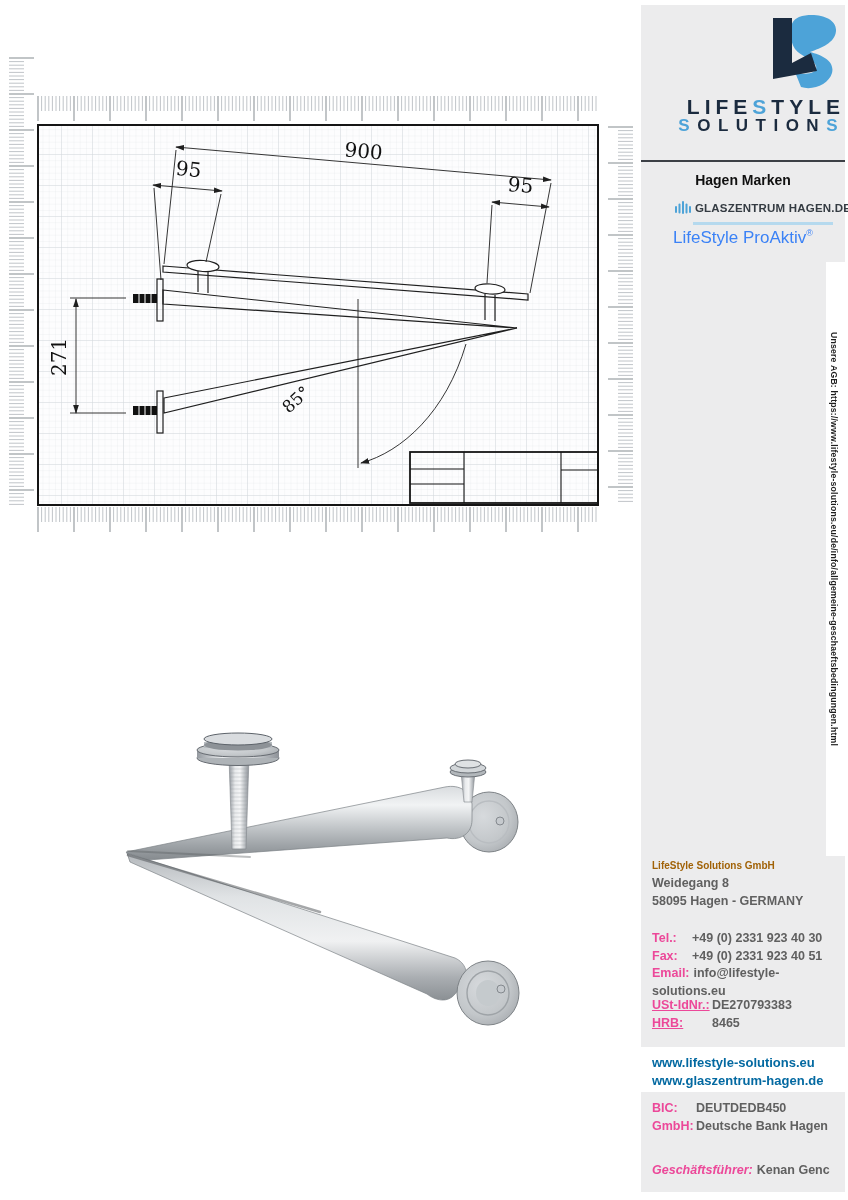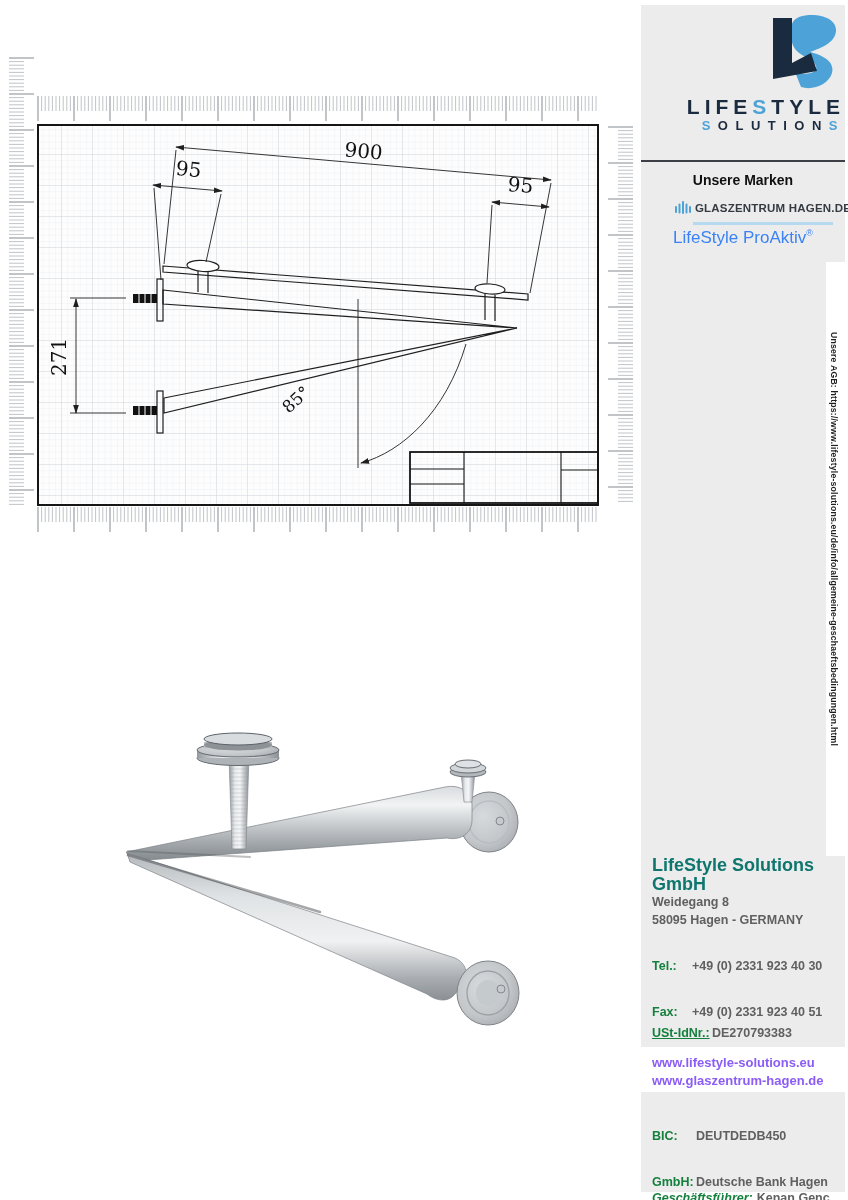--- a/index.html
+++ b/index.html
@@ -8,39 +8,39 @@
   .abs{position:absolute;}
 
   
   .gray-panel{left:641px;top:5px;width:204px;height:1187px;background:#ececed;}
   .agb-strip{left:826px;top:262px;width:22px;height:594px;background:#ffffff;}
   .web-band{left:641px;top:1047px;width:204px;height:45px;background:#ffffff;}
 
   .logo-block{left:641px;top:14px;width:204px;text-align:right;}
   .wordmark1{font-size:21px;font-weight:800;letter-spacing:5px;color:#1b2b3f;line-height:22px;margin-top:2px;}
   .wordmark1 .bluechar,.wordmark2 .bluechar{color:#4da3d8;}
-  .wordmark2{font-size:13px;font-weight:800;letter-spacing:7.5px;color:#1b2b3f;line-height:15px;}
+  .wordmark2{font-size:17px;font-weight:800;letter-spacing:7.5px;color:#1b2b3f;line-height:15px;}
   .sep-line{left:641px;top:160px;width:204px;height:2px;background:#3c4046;}
   .marken{left:641px;top:172px;width:204px;text-align:center;font-size:14px;font-weight:700;color:#101010;}
   .glasrow{left:641px;top:200px;width:244px;display:flex;justify-content:center;align-items:center;gap:3px;}
   .glasname{font-size:11.5px;font-weight:700;color:#343b42;letter-spacing:.2px;}
   .tagline-bar{left:693px;top:222px;width:140px;height:3px;background:#b5d9ee;}
   .proaktiv{left:641px;top:228px;width:204px;text-align:center;font-size:17px;color:#3b82f6;font-weight:400;}
   .proaktiv sup{font-size:9px;}
 
   .agb-vert{left:829px;top:332px;height:540px;writing-mode:vertical-rl;text-orientation:mixed;
             font-size:8.7px;font-weight:700;color:#1e1e1e;letter-spacing:.2px;white-space:nowrap;}
 
   .info{left:652px;width:192px;font-size:12.5px;font-weight:700;color:#606060;line-height:17.5px;}
-  .info .lbl{color:#15803d;display:inline-block;margin-top:28px;}
-  .co-name{font-size:18px;color:#0f766e;font-weight:700;line-height:19px;}
+  .info .lbl{color:#ec4899;display:inline-block;}
+  .co-name{font-size:10px;color:#a16207;font-weight:700;line-height:19px;}
   .lbl-w40{width:40px;}
   .lbl-w44{width:44px;}
   .lbl-w60{width:60px;text-decoration:underline;}
-  .weblinks{left:652px;top:1054px;font-size:13px;font-weight:700;color:#8b5cf6;line-height:18px;}
+  .weblinks{left:652px;top:1054px;font-size:13px;font-weight:700;color:#0369a1;line-height:18px;}
 
   
   .tech{left:2px;top:55px;}
   .photo{left:80px;top:690px;}
 </style>
 </head>
 <body>
 
 <div id="stage">
 
@@ -740,21 +740,21 @@
   <div class="abs logo-block">
     <svg width="96" height="76" viewBox="0 0 96 76">
       <path d="M50,3 C66,-2 88,3 87,17 C86,29 72,34 61,38 C73,41 86,47 83,59 C80,70 64,77 52,73 L46,58 C58,62 69,59 67,52 C65,45 52,43 46,35 C40,26 38,8 50,3 Z" fill="#4da3d8"></path>
       <path d="M24,4 H43 V49 L62,39 L68,57 L24,65 Z" fill="#1b2b3f"></path>
     </svg>
     <div class="wordmark1"><span>LIFE</span><span class="bluechar">S</span><span>TYLE</span></div>
     <div class="wordmark2"><span class="bluechar">S</span><span>OLUTION</span><span class="bluechar">S</span></div>
   </div>
 
   <div class="abs sep-line"></div>
-  <div class="abs marken">Unsere Marken</div>
+  <div class="abs marken">Hagen Marken</div>
 
   <div class="abs glasrow">
     <svg width="17" height="16" viewBox="0 0 17 16">
       <g fill="#4da3d8">
         <rect x="0" y="6" width="2" height="7" rx="1"></rect>
         <rect x="3.5" y="3.5" width="2" height="10" rx="1"></rect>
         <rect x="7" y="1" width="2" height="13" rx="1"></rect>
         <rect x="10.5" y="3.5" width="2" height="10" rx="1"></rect>
         <rect x="14" y="6" width="2" height="7" rx="1"></rect>
       </g>
@@ -769,20 +769,21 @@
 
   <div class="abs info" style="top:856px;">
     <div class="co-name">LifeStyle Solutions GmbH</div>
     <div>Weidegang 8</div>
     <div>58095 Hagen - GERMANY</div>
   </div>
 
   <div class="abs info" style="top:930px;">
     <div><span class="lbl lbl-w40">Tel.:</span><span>+49 (0) 2331 923 40 30</span></div>
     <div><span class="lbl lbl-w40">Fax:</span><span>+49 (0) 2331 923 40 51</span></div>
+    <div><span class="lbl" style="margin-right:4px;">Email:</span><span>info@lifestyle-solutions.eu</span></div>
   </div>
 
   <div class="abs info" style="top:997px;">
     <div><span class="lbl lbl-w60">USt-IdNr.:</span><span>DE270793383</span></div>
     <div><span class="lbl lbl-w60">HRB:</span><span>8465</span></div>
   </div>
 
   <div class="abs web-band"></div>
   <div class="abs weblinks">
     <div>www.lifestyle-solutions.eu</div>

